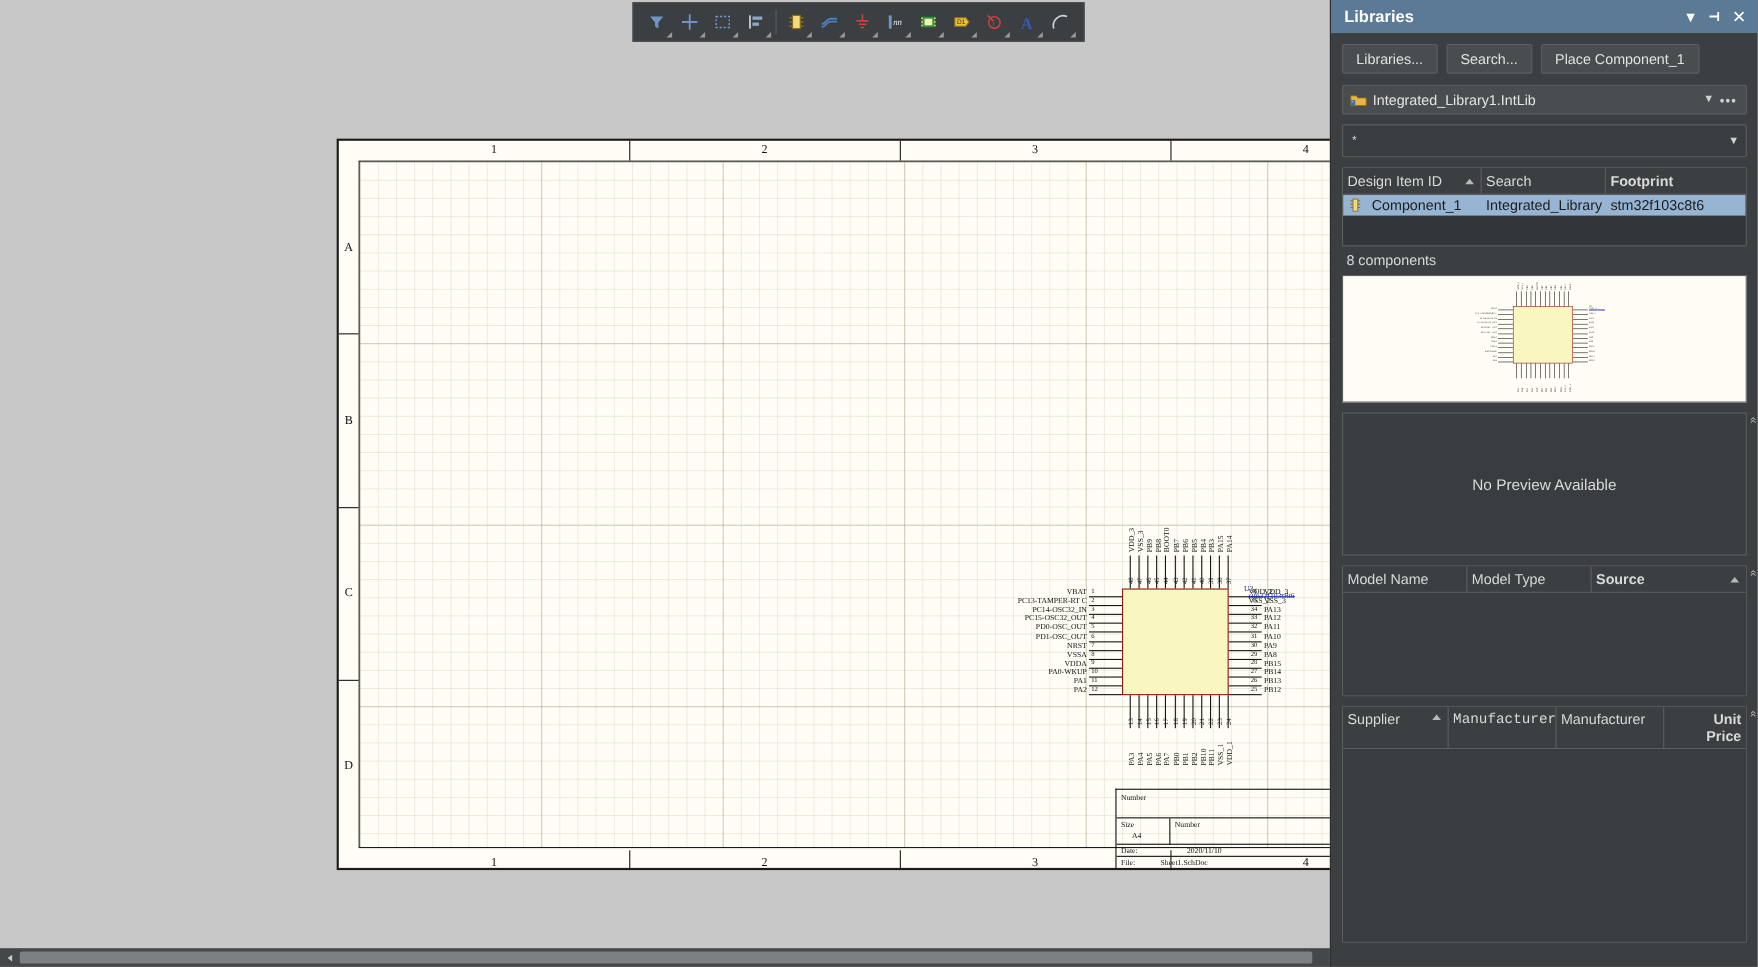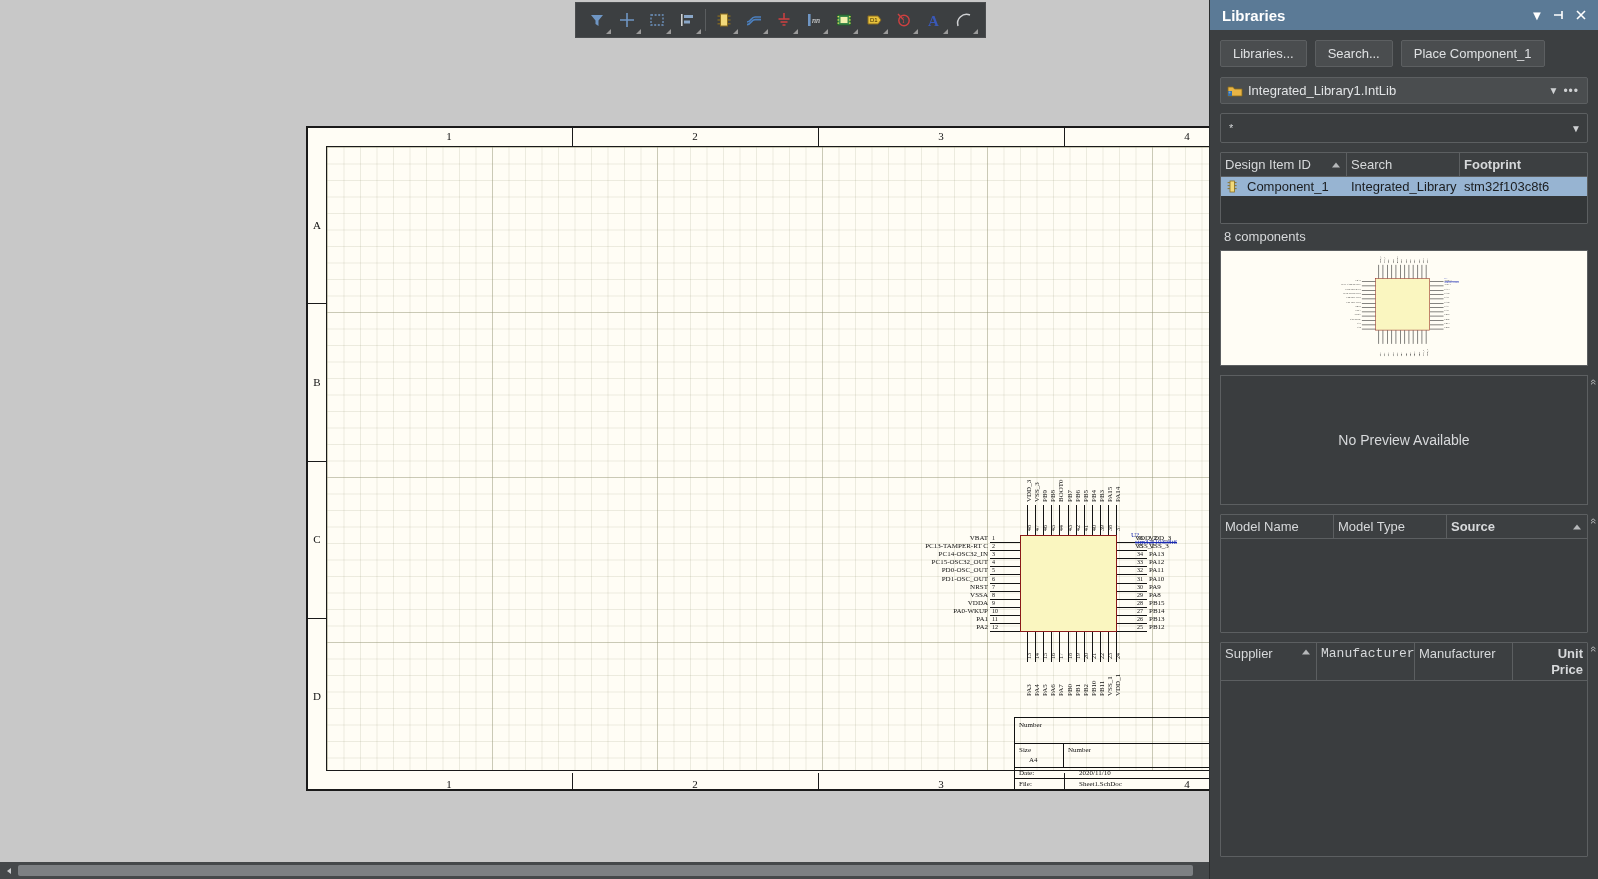--- a/index.html
+++ b/index.html
@@ -453,21 +453,21 @@
           <div class="tb-cell" style="left:4px; top:28px;">Size</div>
           <div class="tb-cell" style="left:14px; top:38px;">A4</div>
           <div class="tb-cell" style="left:53px; top:28px;">Number</div>
 
           <div class="tb-row" style="top:50px; height:11px;"></div>
 
           <div class="tb-cell" style="left:4px; top:51px;">Date:</div>
           <div class="tb-cell" style="left:64px; top:51px;">2020/11/10</div>
 
           <div class="tb-cell" style="left:4px; top:62px;">File:</div>
-          <div class="tb-cell" style="left:64px; top:62px;">Sheet1.SchDoc</div>
+          <div class="tb-cell" style="left:40px; top:62px;">Sheet1.SchDoc</div>
 
         </div>
       </div>
     </div>
 
     <div id="toolbar">
       <div class="tb-btn has-arrow" title="Filter">
         <svg width="18" height="18" viewBox="0 0 18 18">
             <path d="M3 4 L15 4 L10.5 9.5 L10.5 15 L7.5 13 L7.5 9.5 Z" fill="#6f96c4"></path>
           </svg>

